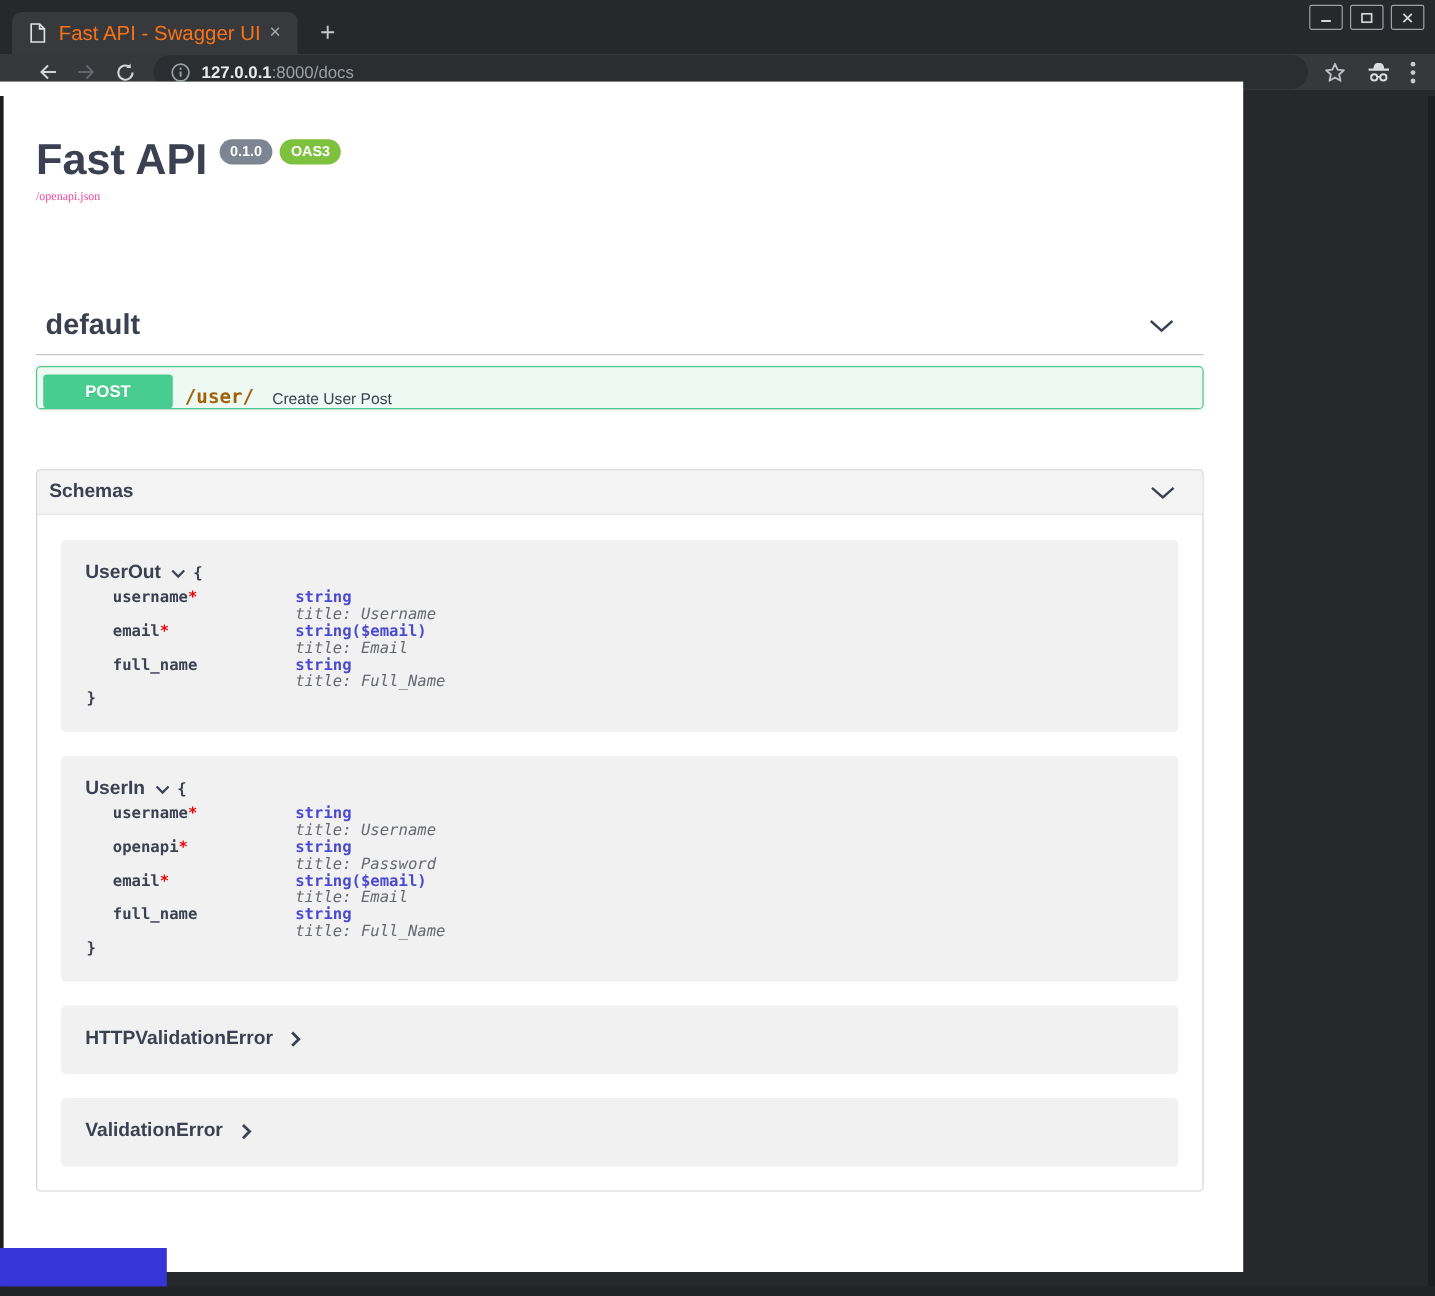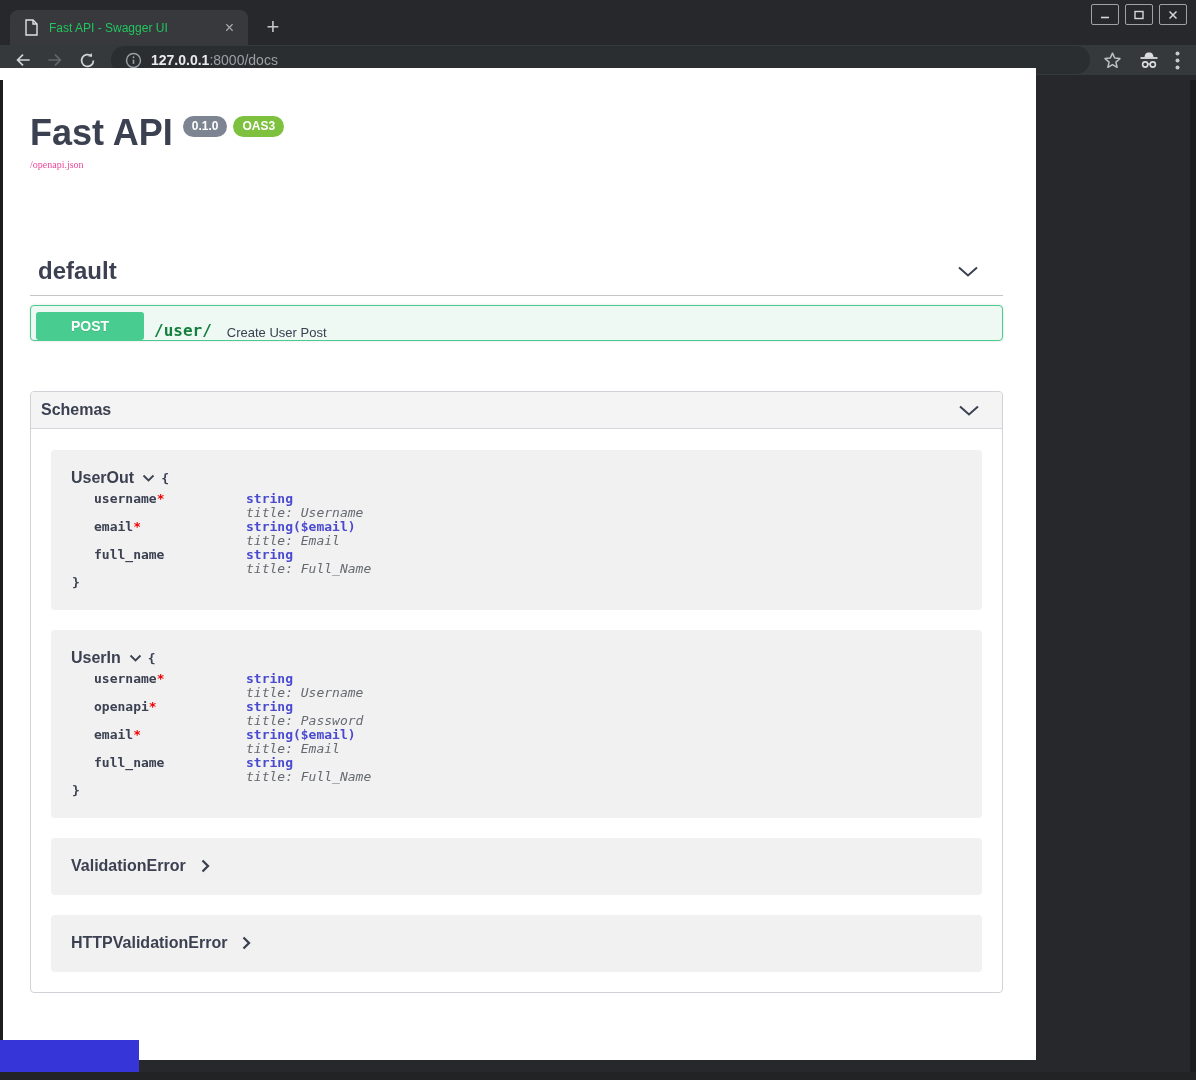--- a/index.html
+++ b/index.html
@@ -11,34 +11,34 @@
   }
   .window { position:relative; width:1196px; height:1080px; overflow:hidden; background:#26282b; }
 
   
   .tabstrip { position:absolute; top:0; left:0; right:0; height:45px; background:#26282b; }
   .tab {
     position:absolute; left:10px; top:10px; width:238px; height:35px;
     background:#37393d; border-radius:8px 8px 0 0;
     display:flex; align-items:center; padding:0 10px 0 14px;
   }
-  .tab-title { font-size:12px; color:#22c55e; margin-left:10px; flex:1; white-space:nowrap; overflow:hidden; }
+  .tab-title { font-size:17px; color:#f97316; margin-left:10px; flex:1; white-space:nowrap; overflow:hidden; }
   .tab-close { color:#a9aeb3; font-size:16px; line-height:16px; padding:0 4px; cursor:default; }
   .new-tab {
     position:absolute; left:258px; top:13px; width:30px; height:30px;
     color:#c3c6c9; font-size:22px; line-height:28px; text-align:center; font-weight:400;
   }
   .win-controls { position:absolute; right:9px; top:4px; display:flex; gap:6px; }
   .win-btn {
     width:28px; height:21px; border:1px solid #9ea2a6; border-radius:2px;
     display:flex; align-items:center; justify-content:center; background:transparent;
   }
   .toolbar {
     position:absolute; top:45px; left:0; right:0; height:30px; background:#36393c;
-    display:flex; align-items:center; padding-left:7px;
+    display:flex; align-items:center; padding-left:24px;
   }
   .nav-icon { width:32px; height:28px; display:flex; align-items:center; justify-content:center; }
   .omnibox {
     height:28px; background:#2b2e31; border-radius:14px; flex:1;
     margin-left:8px; display:flex; align-items:center; padding:0 14px;
   }
   .url { font-size:14px; margin-left:9px; white-space:nowrap; }
   .url .host { color:#e8eaed; font-weight:700; }
   .url .rest { color:#9aa0a6; }
   .toolbar-right { display:flex; align-items:center; gap:14px; padding:0 16px 0 12px; }
@@ -73,21 +73,21 @@
     margin-top:9px; height:36px; border:1px solid #49cc90; background:#edf9f2;
     border-radius:4px; display:flex; align-items:flex-end;
     box-shadow:0 0 3px rgba(0,0,0,.12); cursor:pointer;
   }
   .method-badge {
     background:#49cc90; color:#fff; font-weight:700; font-size:14px;
     border-radius:3px; width:108px; height:28px; margin-left:5px;
     display:flex; align-items:center; justify-content:center;
     text-shadow:0 1px 0 rgba(0,0,0,.1);
   }
-  .op-path { margin-left:10px; font-family:"DejaVu Sans Mono", monospace; font-weight:700; font-size:16px; color:#15803d; }
+  .op-path { margin-left:10px; font-family:"DejaVu Sans Mono", monospace; font-weight:700; font-size:16px; color:#a16207; }
   .op-summary { margin-left:15px; font-size:13px; color:#3b4151; }
 
   .schemas { margin-top:50px; border:1px solid #cfd3d8; border-radius:4px; background:#fff; }
   .schemas-header {
     height:37px; background:#f4f4f5; border-bottom:1px solid #d4d8dc;
     border-radius:4px 4px 0 0; display:flex; align-items:center; justify-content:space-between;
     padding:0 22px 0 10px; cursor:pointer;
   }
   .schemas-title { font-size:16px; font-weight:700; color:#3b4151; }
   .schemas-body { padding:21px 20px 20px; }
@@ -312,40 +312,40 @@
                   <div class="prop-type">string</div>
                   <div class="prop-title">title: Full_Name</div>
                 </span>
               </div>
               <div class="close-brace">}</div>
             </div>
           </div>
 
           <div class="model-card">
             <div class="model-head">
+              <span>HTTPValidationError</span>
+              <span class="chev-right">
+                <svg width="9" height="14" viewBox="0 0 9 14">
+                    <path d="M1.5 1.5l5.5 5.5-5.5 5.5" stroke="#3b4151" stroke-width="2.3" fill="none"></path>
+                  </svg>
+              </span>
+            </div>
+          </div>
+
+          <div class="model-card">
+            <div class="model-head">
               <span>ValidationError</span>
               <span class="chev-right">
                 <svg width="9" height="14" viewBox="0 0 9 14">
                     <path d="M1.5 1.5l5.5 5.5-5.5 5.5" stroke="#3b4151" stroke-width="2.3" fill="none"></path>
                   </svg>
               </span>
             </div>
           </div>
 
-          <div class="model-card">
-            <div class="model-head">
-              <span>HTTPValidationError</span>
-              <span class="chev-right">
-                <svg width="9" height="14" viewBox="0 0 9 14">
-                    <path d="M1.5 1.5l5.5 5.5-5.5 5.5" stroke="#3b4151" stroke-width="2.3" fill="none"></path>
-                  </svg>
-              </span>
-            </div>
-          </div>
-
         </div>
       </div>
 
     </div>
   </div>
 
   <div class="frame-left"></div>
   <div class="frame-right"></div>
   <div class="frame-bottom"></div>
   <div class="blue-box"></div>

